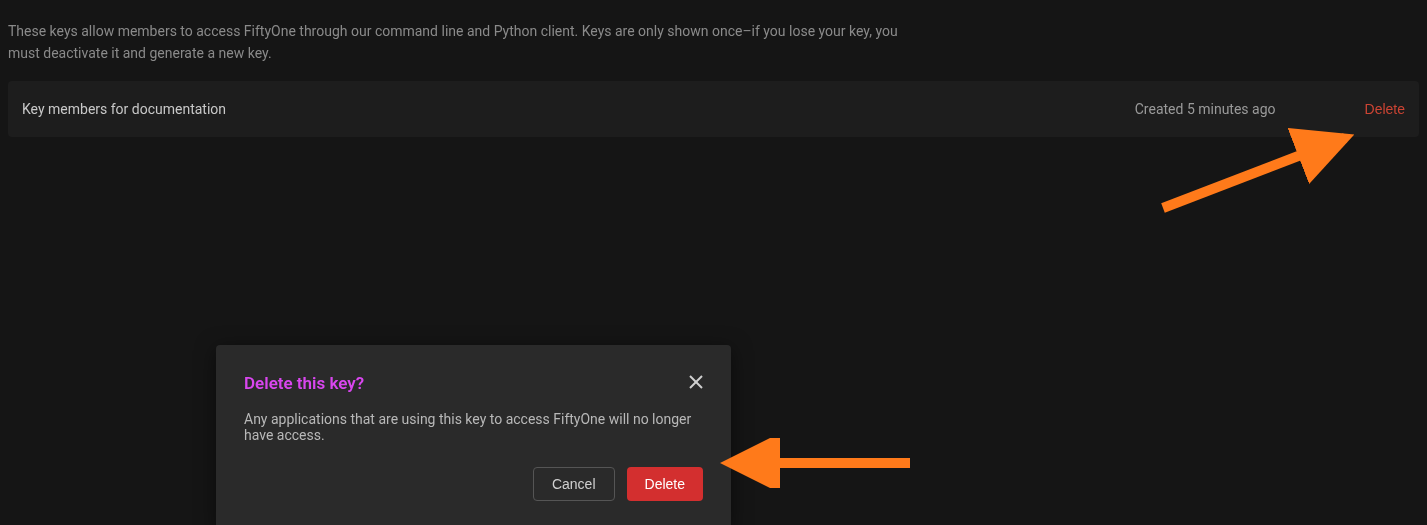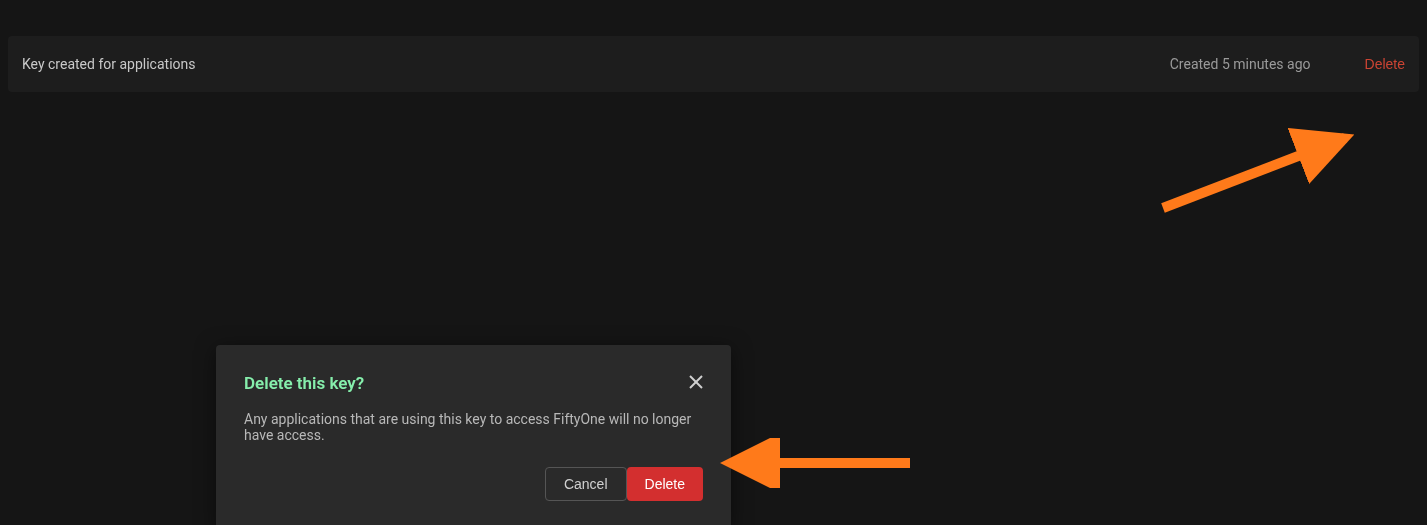--- a/index.html
+++ b/index.html
@@ -55,21 +55,21 @@
       padding: 20px 14px;
       margin: 16px 8px 0 8px;
     }
     .key-name {
       color: #c8c8c8;
       font-size: 14px;
     }
     .key-right {
       display: flex;
       align-items: center;
-      gap: 54px;
+      gap: 89px;
     }
     .key-created {
       color: #9a9a9a;
       font-size: 14px;
     }
     .key-delete {
       color: #cc4433;
       font-size: 14px;
       cursor: pointer;
       background: none;
@@ -86,41 +86,42 @@
       padding: 28px;
       box-shadow: 0 4px 20px rgba(0,0,0,0.5);
     }
     .modal-header {
       display: flex;
       justify-content: space-between;
       align-items: center;
       margin-bottom: 18px;
     }
     .modal-title {
-      color: #86efac;
+      color: #d946ef;
       font-size: 17px;
       font-weight: 600;
     }
     .close-btn {
       background: none;
       border: none;
       color: #d0d0d0;
       font-size: 18px;
       cursor: pointer;
       padding: 0;
       line-height: 1;
     }
     .modal-body {
       color: #b8b8b8;
       font-size: 14px;
       margin-bottom: 24px;
     }
     .modal-actions {
       display: flex;
       justify-content: flex-end;
+      gap: 12px;
     }
     .cancel-btn {
       background: none;
       border: 1px solid #555;
       color: #d0d0d0;
       padding: 8px 18px;
       border-radius: 4px;
       font-size: 14px;
       cursor: pointer;
     }
@@ -148,25 +149,26 @@
       top: 438px;
       width: 200px;
       height: 50px;
     }
   </style>
 </head>
 <body>
 
 <div class="header">
   <div class="header-left">
+    <p class="page-description">These keys allow members to access FiftyOne through our command line and Python client. Keys are only shown once–if you lose your key, you must deactivate it and generate a new key.</p>
   </div>
 </div>
 
 <div class="key-row">
-  <span class="key-name">Key created for applications</span>
+  <span class="key-name">Key members for documentation</span>
   <div class="key-right">
     <span class="key-created">Created 5 minutes ago</span>
     <button class="key-delete">Delete</button>
   </div>
 </div>
 
 <div class="modal">
   <div class="modal-header">
     <span class="modal-title">Delete this key?</span>
     <button class="close-btn">

